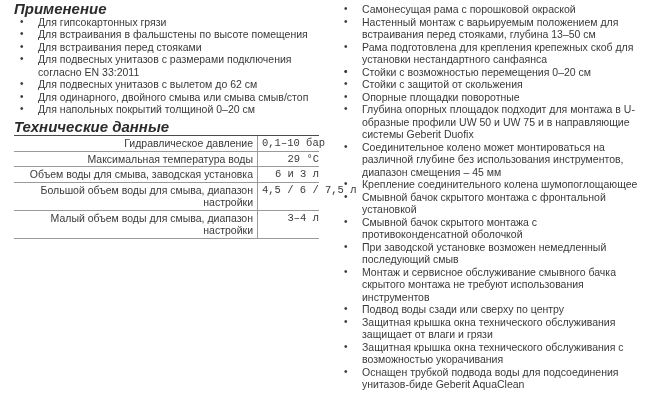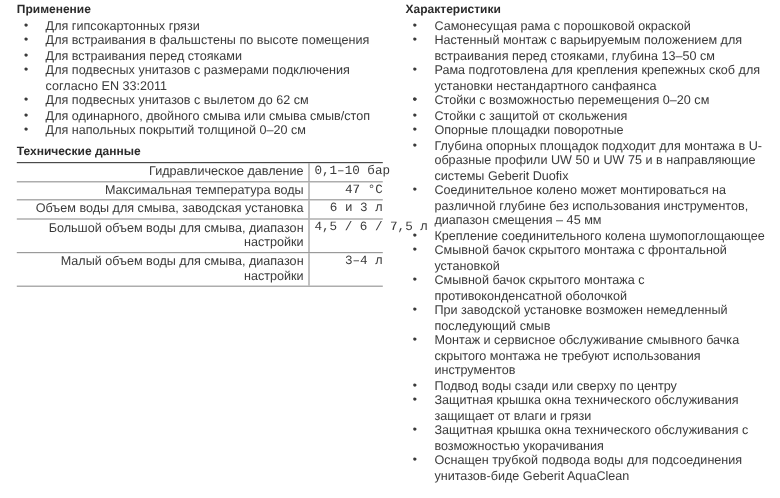--- a/index.html
+++ b/index.html
@@ -26,24 +26,25 @@
   }
   .col-right {
     position: absolute;
     left: 338px;
     top: 3px;
     width: 308px;
   }
   h2.section-title {
     margin: 0;
     padding: 0;
-    font-size: 10px;
+    font-size: 15px;
     line-height: 12.5px;
     font-weight: bold;
     color: #2b2b2b;
+    font-style: italic;
   }
   ul.bullet-list {
     list-style: none;
     margin: 0;
     padding: 0;
   }
   ul.bullet-list li {
     position: relative;
     padding-left: 24px;
   }
@@ -131,21 +132,21 @@
       <h2 class="section-title">Технические данные</h2>
       <div class="spec-table">
 
           <div class="spec-row">
             <span class="spec-label">Гидравлическое давление</span>
             <span class="spec-value">0,1–10 бар</span>
           </div>
 
           <div class="spec-row">
             <span class="spec-label">Максимальная температура воды</span>
-            <span class="spec-value">47 °C</span>
+            <span class="spec-value">29 °C</span>
           </div>
 
           <div class="spec-row">
             <span class="spec-label">Объем воды для смыва, заводская установка</span>
             <span class="spec-value">6 и 3 л</span>
           </div>
 
           <div class="spec-row">
             <span class="spec-label">Большой объем воды для смыва, диапазон настройки</span>
             <span class="spec-value">4,5 / 6 / 7,5 л</span>
@@ -156,21 +157,20 @@
             <span class="spec-value">3–4 л</span>
           </div>
         </div>
     </section>
 
   </div>
 
   <div class="col-right">
 
     <section>
-      <h2 class="section-title">Характеристики</h2>
       <ul class="bullet-list">
 
           <li>
             <span class="bullet">•</span>
             <span>Самонесущая рама с порошковой окраской</span>
           </li>
 
           <li>
             <span class="bullet">•</span>
             <span>Настенный монтаж с варьируемым положением для встраивания перед стояками, глубина 13–50 см</span>

